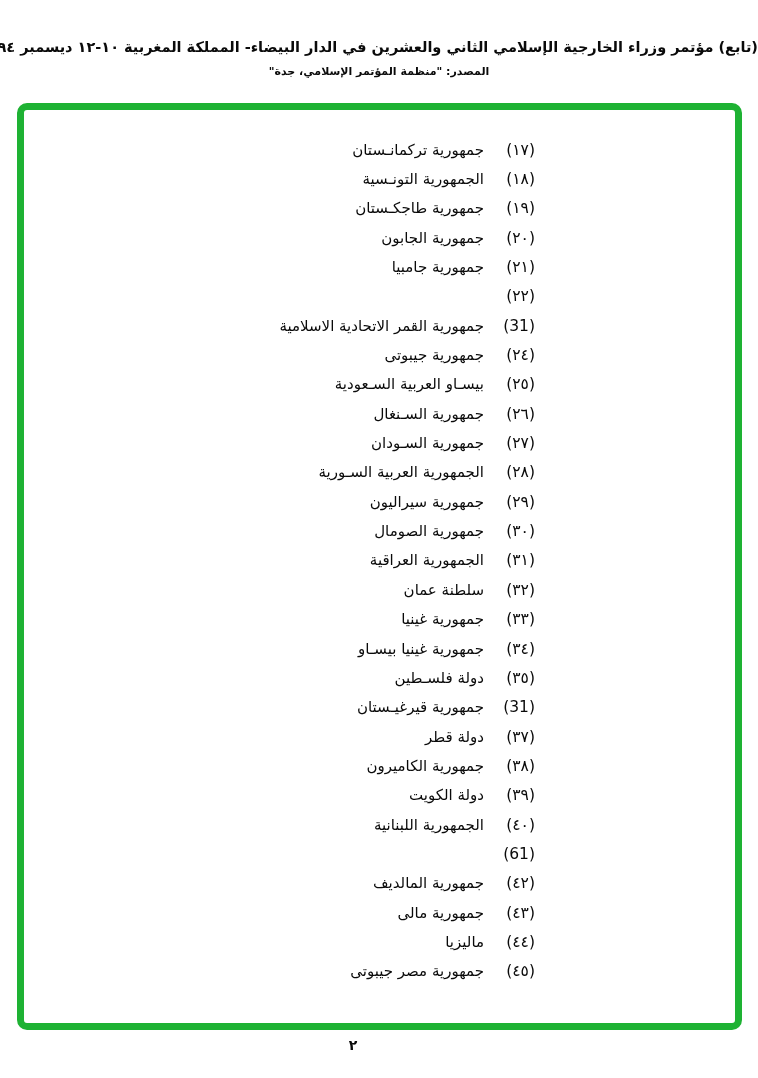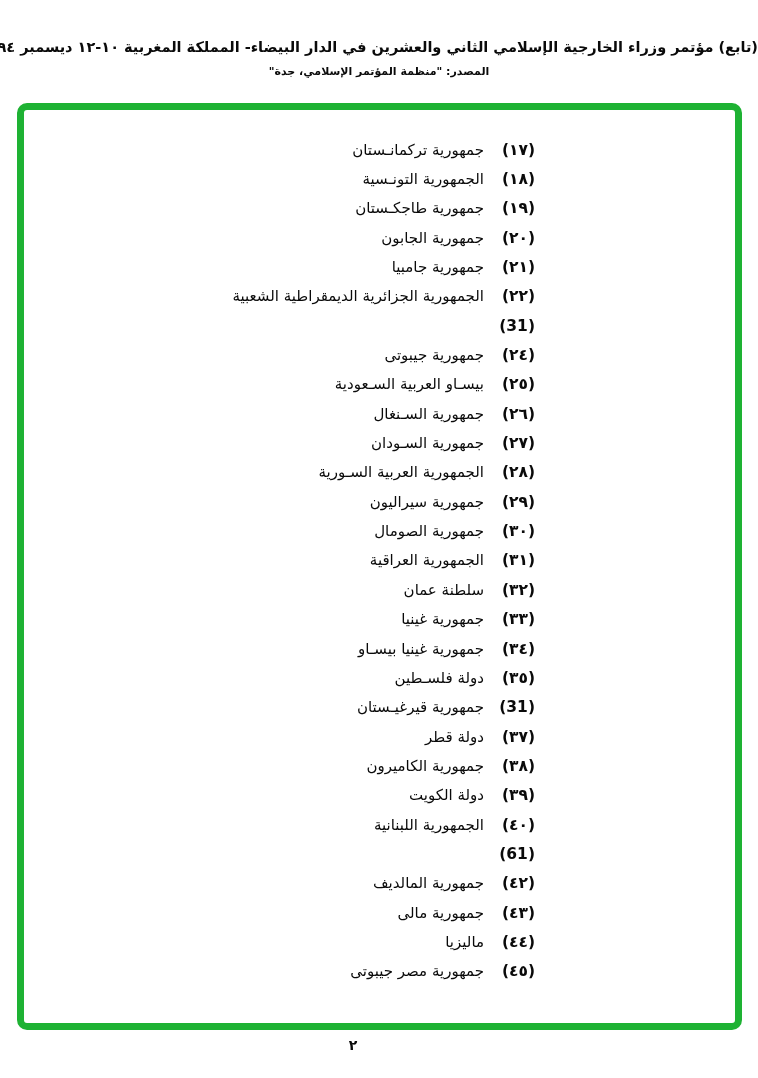--- a/index.html
+++ b/index.html
@@ -54,21 +54,21 @@
   .row {
     height: 29.35px;
     display: flex;
     align-items: center;
     direction: rtl;
   }
   .num {
     flex: 0 0 45px;
     text-align: right;
     font-size: 15.5px;
-    font-weight: 700;
+    font-weight: 400;
     white-space: nowrap;
   }
   .name {
     font-size: 15px;
     padding-right: 6px;
     white-space: nowrap;
   }
   .page-number {
     position: absolute;
     top: 1037px;
@@ -105,24 +105,24 @@
       <div class="row">
         <span class="num">(٢٠)</span>
         <span class="name">جمهورية الجابون</span>
       </div>
       <div class="row">
         <span class="num">(٢١)</span>
         <span class="name">جمهورية جامبيا</span>
       </div>
       <div class="row">
         <span class="num">(٢٢)</span>
-        <span class="name">الجمهورية الجزائرية الديمقراطية الشعبية</span>
       </div>
       <div class="row">
         <span class="num">(31)</span>
+        <span class="name">جمهورية القمر الاتحادية الاسلامية</span>
       </div>
       <div class="row">
         <span class="num">(٢٤)</span>
         <span class="name">جمهورية جيبوتى</span>
       </div>
       <div class="row">
         <span class="num">(٢٥)</span>
         <span class="name">بيسـاو العربية السـعودية</span>
       </div>
       <div class="row">

